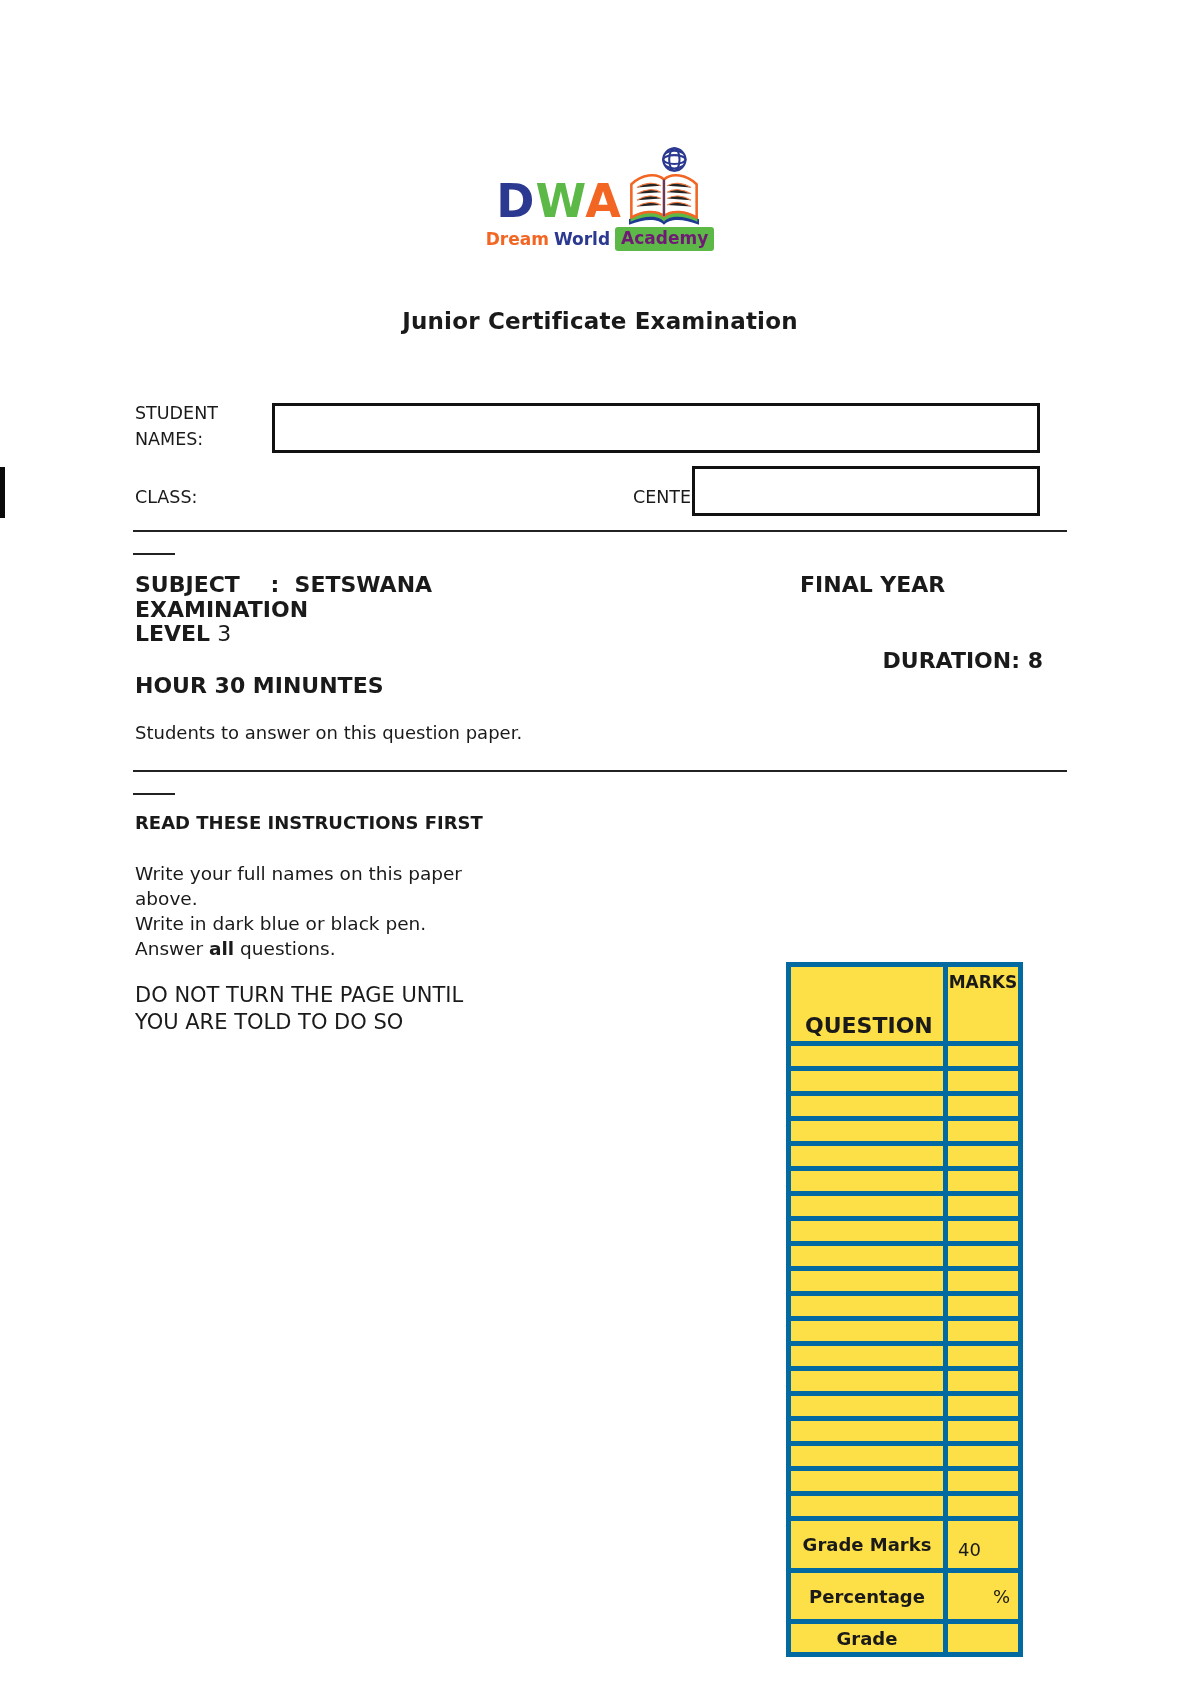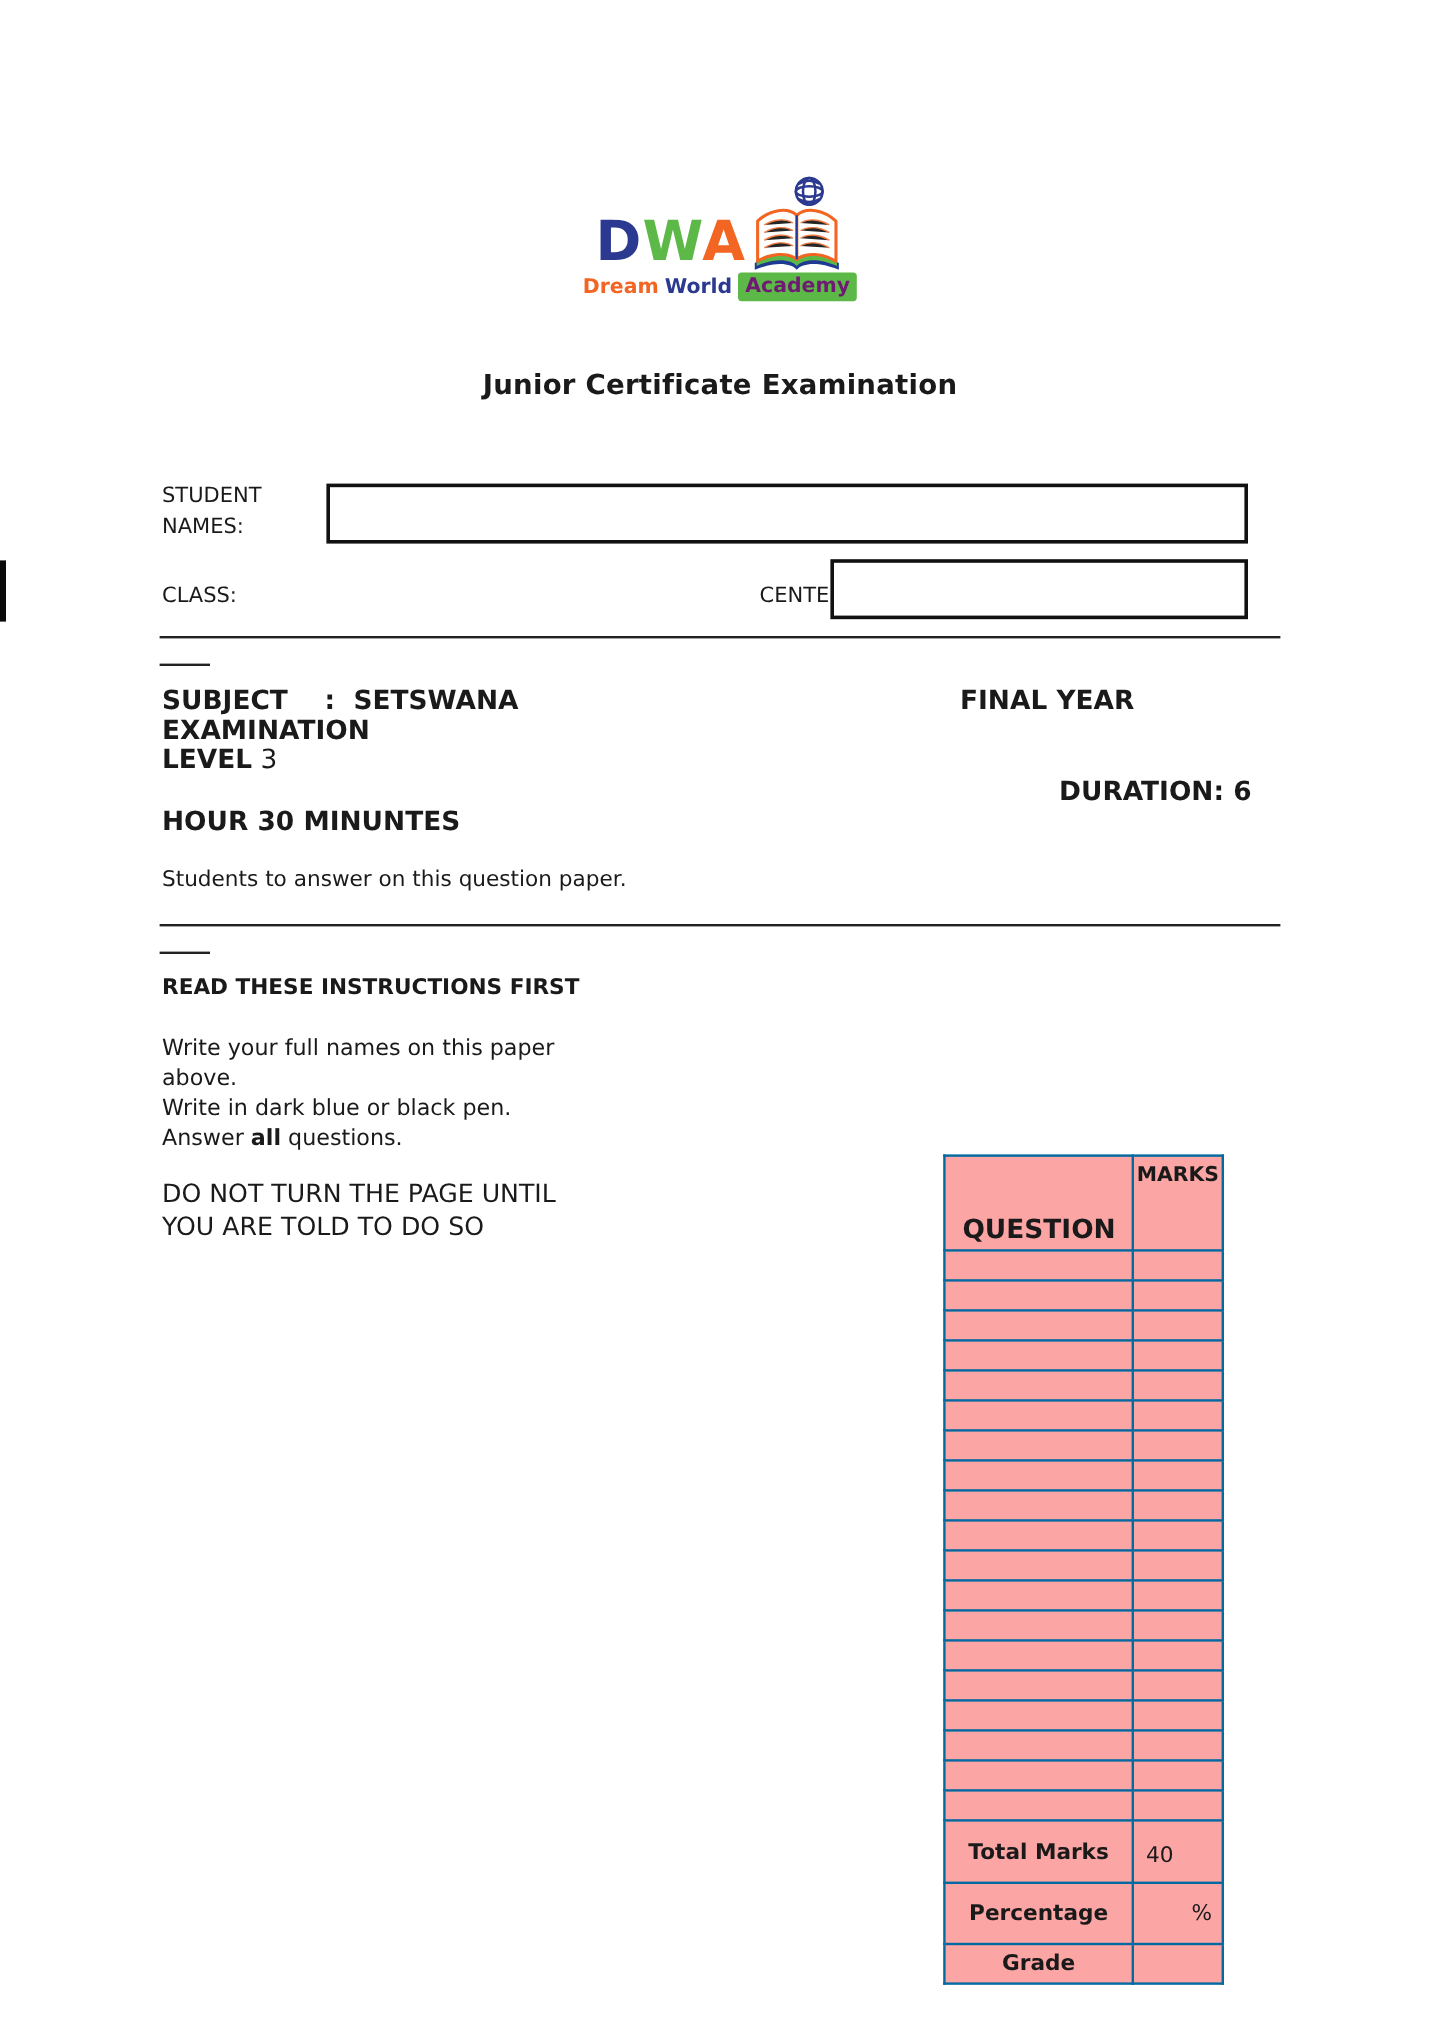--- a/index.html
+++ b/index.html
@@ -43,21 +43,21 @@
   .exam-line { font-size:22px; line-height:22px; white-space:pre; }
 
   .note { left:135px; top:722px; font-size:18px; }
 
   .instr-head { left:135px; top:812px; font-size:18px; font-weight:700; }
   .instr { left:135px; top:861px; font-size:18.5px; line-height:25px; }
   .warning { left:135px; top:982px; font-size:21px; font-weight:400; line-height:27px; }
 
   
   .marks-table { left:786px; top:962px; border-collapse:collapse; table-layout:fixed; }
-  .marks-table td { border:2px solid #0369a1; background:#fca5a5; }
+  .marks-table td { border:5px solid #0369a1; background:#fde047; }
   .col-q { width:157px; }
   .col-m { width:75px; }
   .th-q { height:79px; vertical-align:bottom; padding:0 0 3px 14px;
           font-size:22px; font-weight:700; }
   .th-m { vertical-align:top; text-align:center; padding-top:3px;
           font-size:17px; font-weight:700; word-break:break-all; line-height:1.45; }
   .empty-row td { height:25px; }
   .foot-label { text-align:center; font-size:18px; font-weight:700; }
   .row-total td { height:52px; }
   .row-total .foot-val { vertical-align:top; padding:18px 0 0 10px; font-size:18px; }
@@ -123,21 +123,21 @@
   <div class="abs lbl center-lbl">CENTER:</div>
   <div class="abs field-box center-box"></div>
 
   <div class="abs rule rule-full" style="top:530px;"></div>
   <div class="abs rule rule-stub" style="top:553px;"></div>
 
   <div class="abs exam-line b" style="left:135px; top:574px;">SUBJECT    :  SETSWANA</div>
   <div class="abs exam-line b" style="left:800px; top:574px;">FINAL YEAR</div>
   <div class="abs exam-line b" style="left:135px; top:599px;">EXAMINATION</div>
   <div class="abs exam-line" style="left:135px; top:623px;"><span class="b">LEVEL</span><span> </span><span>3</span></div>
-  <div class="abs exam-line b" style="right:157px; top:650px;">DURATION: 6</div>
+  <div class="abs exam-line b" style="right:157px; top:650px;">DURATION: 8</div>
   <div class="abs exam-line b" style="left:135px; top:675px;">HOUR 30 MINUNTES</div>
 
   <div class="abs note">Students to answer on this question paper.</div>
 
   <div class="abs rule rule-full" style="top:770px;"></div>
   <div class="abs rule rule-stub" style="top:793px;"></div>
 
   <div class="abs instr-head">READ THESE INSTRUCTIONS FIRST</div>
 
   <div class="abs instr">
@@ -236,21 +236,21 @@
           <td></td>
           <td></td>
         </tr>
         <tr class="empty-row">
           <td></td>
           <td></td>
         </tr>
       </tbody>
     <tbody id="footer-rows">
         <tr class="row-total">
-          <td class="foot-label">Total Marks</td>
+          <td class="foot-label">Grade Marks</td>
           <td class="foot-val">40</td>
         </tr>
         <tr class="row-pct">
           <td class="foot-label">Percentage</td>
           <td class="foot-val">%</td>
         </tr>
         <tr class="row-grade">
           <td class="foot-label">Grade</td>
           <td class="foot-val"></td>
         </tr>

